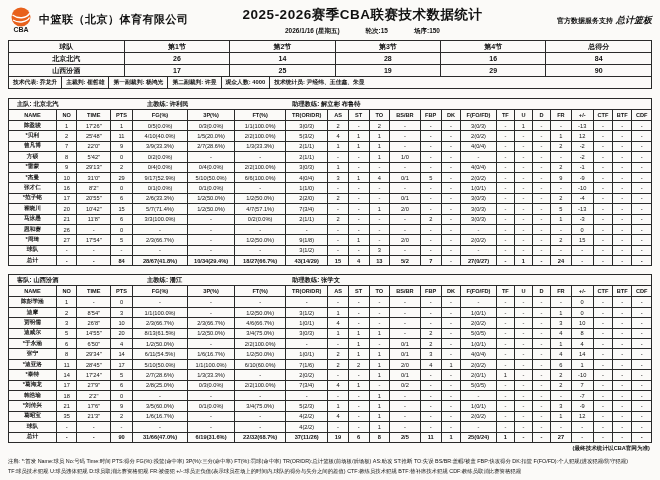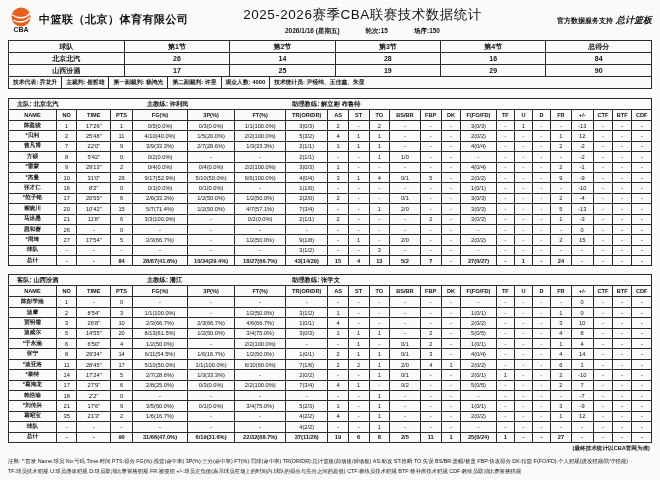--- a/index.html
+++ b/index.html
@@ -10,21 +10,21 @@
     color: #111;
   }
   .page { width: 660px; height: 480px; padding: 6px 8px 4px 8px; background: #fbfaf8; }
 
   
   .hdr { display: flex; align-items: flex-start; justify-content: space-between; margin-bottom: 4px; }
   .hdr-left { display: flex; align-items: center; gap: 5px; width: 215px; }
   .logo { width: 26px; height: 26px; flex: 0 0 auto; }
   .company { font-size: 11px; font-weight: bold; letter-spacing: 0.5px; }
   .hdr-center { text-align: center; flex: 1; }
-  .title { font-size: 13.5px; font-weight: normal; letter-spacing: 0.5px; }
+  .title { font-size: 13.5px; font-weight: bold; letter-spacing: 0.5px; }
   .subinfo { display: flex; justify-content: center; gap: 26px; font-size: 6.5px; font-weight: bold; margin-top: 3px; }
   .hdr-right { width: 150px; text-align: right; font-size: 7px; font-weight: bold; padding-top: 8px; white-space: nowrap; }
   .provider { font-style: italic; font-size: 9px; margin-left: 3px; }
 
   
   table { border-collapse: collapse; table-layout: fixed; width: 100%; }
   th, td {
     border: 1px solid #2a2a2a;
     text-align: center; vertical-align: middle;
     overflow: hidden; white-space: nowrap;

